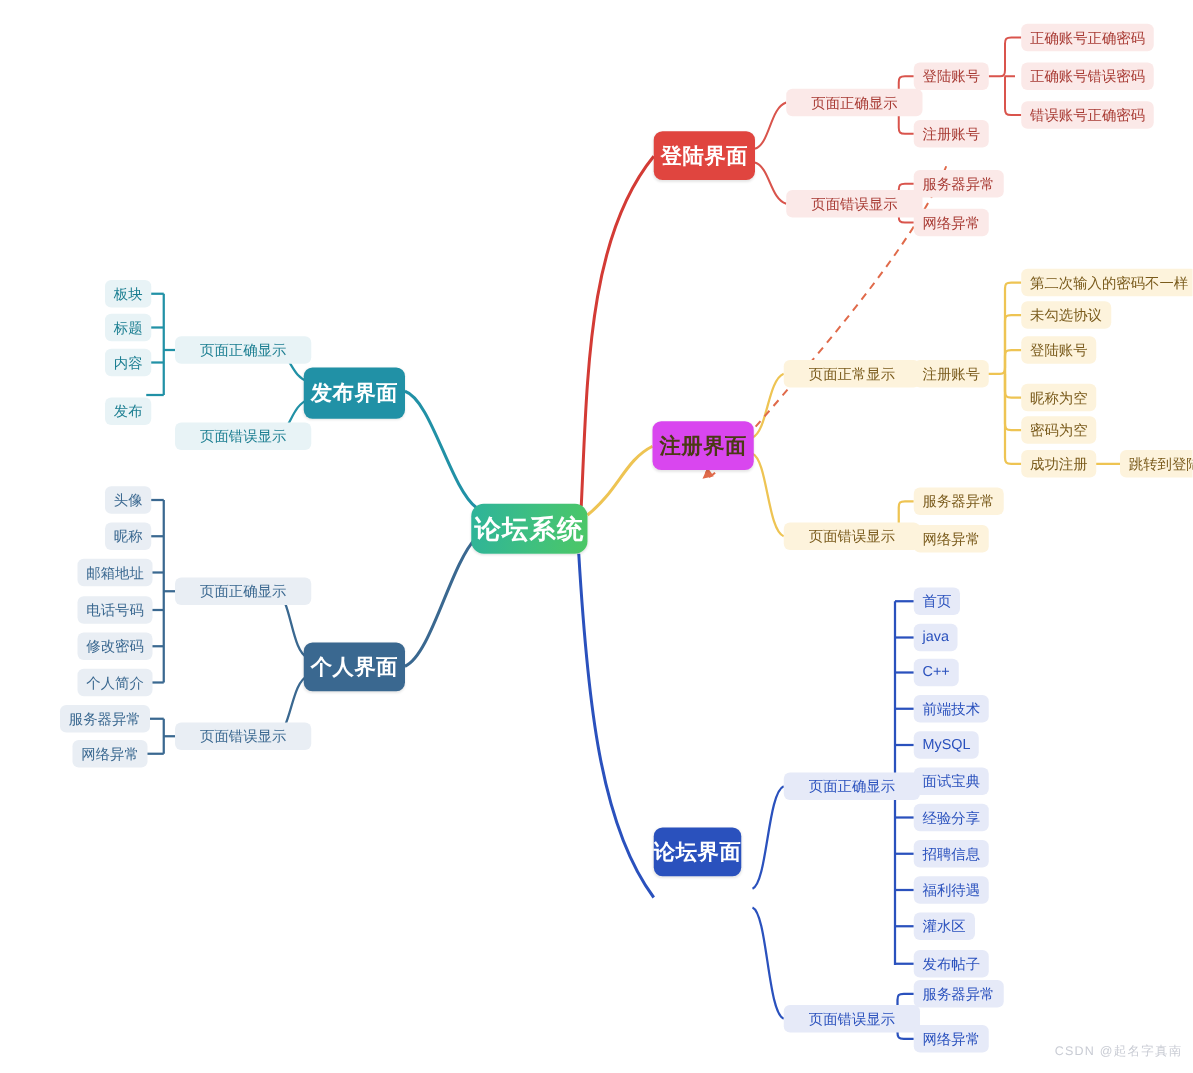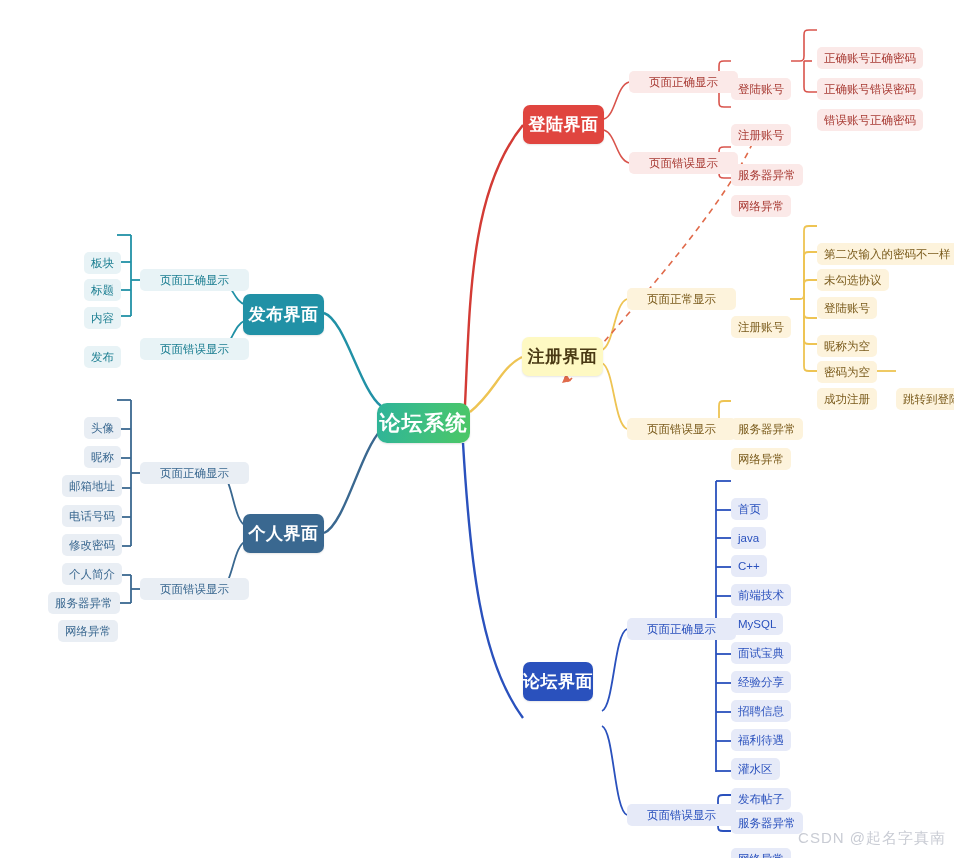--- a/index.html
+++ b/index.html
@@ -9,32 +9,32 @@
   svg.links{position:absolute;left:0;top:0;width:954px;height:858px;pointer-events:none;}
   .node{position:absolute;box-sizing:border-box;white-space:nowrap;
         display:flex;align-items:center;justify-content:center;}
   .root{border-radius:10px;color:#ffffff;font-size:21px;font-weight:bold;
         letter-spacing:1px;
         background:linear-gradient(100deg,#2eb39a 0%,#3fc07f 55%,#4cc765 100%);
         box-shadow:0 1px 2px rgba(0,0,0,.12);}
   .main{border-radius:7px;color:#ffffff;font-size:17px;font-weight:bold;
         letter-spacing:.5px;box-shadow:0 1px 2px rgba(0,0,0,.10);}
   .main.red{background:#e0453f;}
-  .main.amber{background:#fef9c3;color:#4a3a14;}
+  .main.amber{background:#d946ef;color:#4a3a14;}
   .main.blue{background:#2a51bd;}
   .main.teal{background:#2191a6;}
   .main.steel{background:#3a6890;}
   .lvl2{border-radius:5px;font-size:11.5px;padding:0 20px;}
-  .leaf{border-radius:5px;font-size:11.5px;padding:0 7px;margin-top:28px;}
+  .leaf{border-radius:5px;font-size:11.5px;padding:0 7px;}
   .pink{background:#fbe9e8;color:#a83b34;}
   .cream{background:#fdf3dc;color:#7a5b1c;}
   .ice{background:#e8f3f6;color:#1b7e91;}
   .slate{background:#e9eef4;color:#3a6890;}
   .indigo{background:#e6eaf8;color:#2a51bd;}
-  .wm{position:absolute;right:8px;bottom:10px;color:#c9ccd4;font-size:15px;
+  .wm{position:absolute;right:8px;bottom:10px;color:#c9ccd4;font-size:10px;
       letter-spacing:1px;}
 </style>
 </head>
 <body>
 
 <div id="canvas">
 
   <svg class="links" viewBox="0 0 954 858">
 
     <g fill="none">

